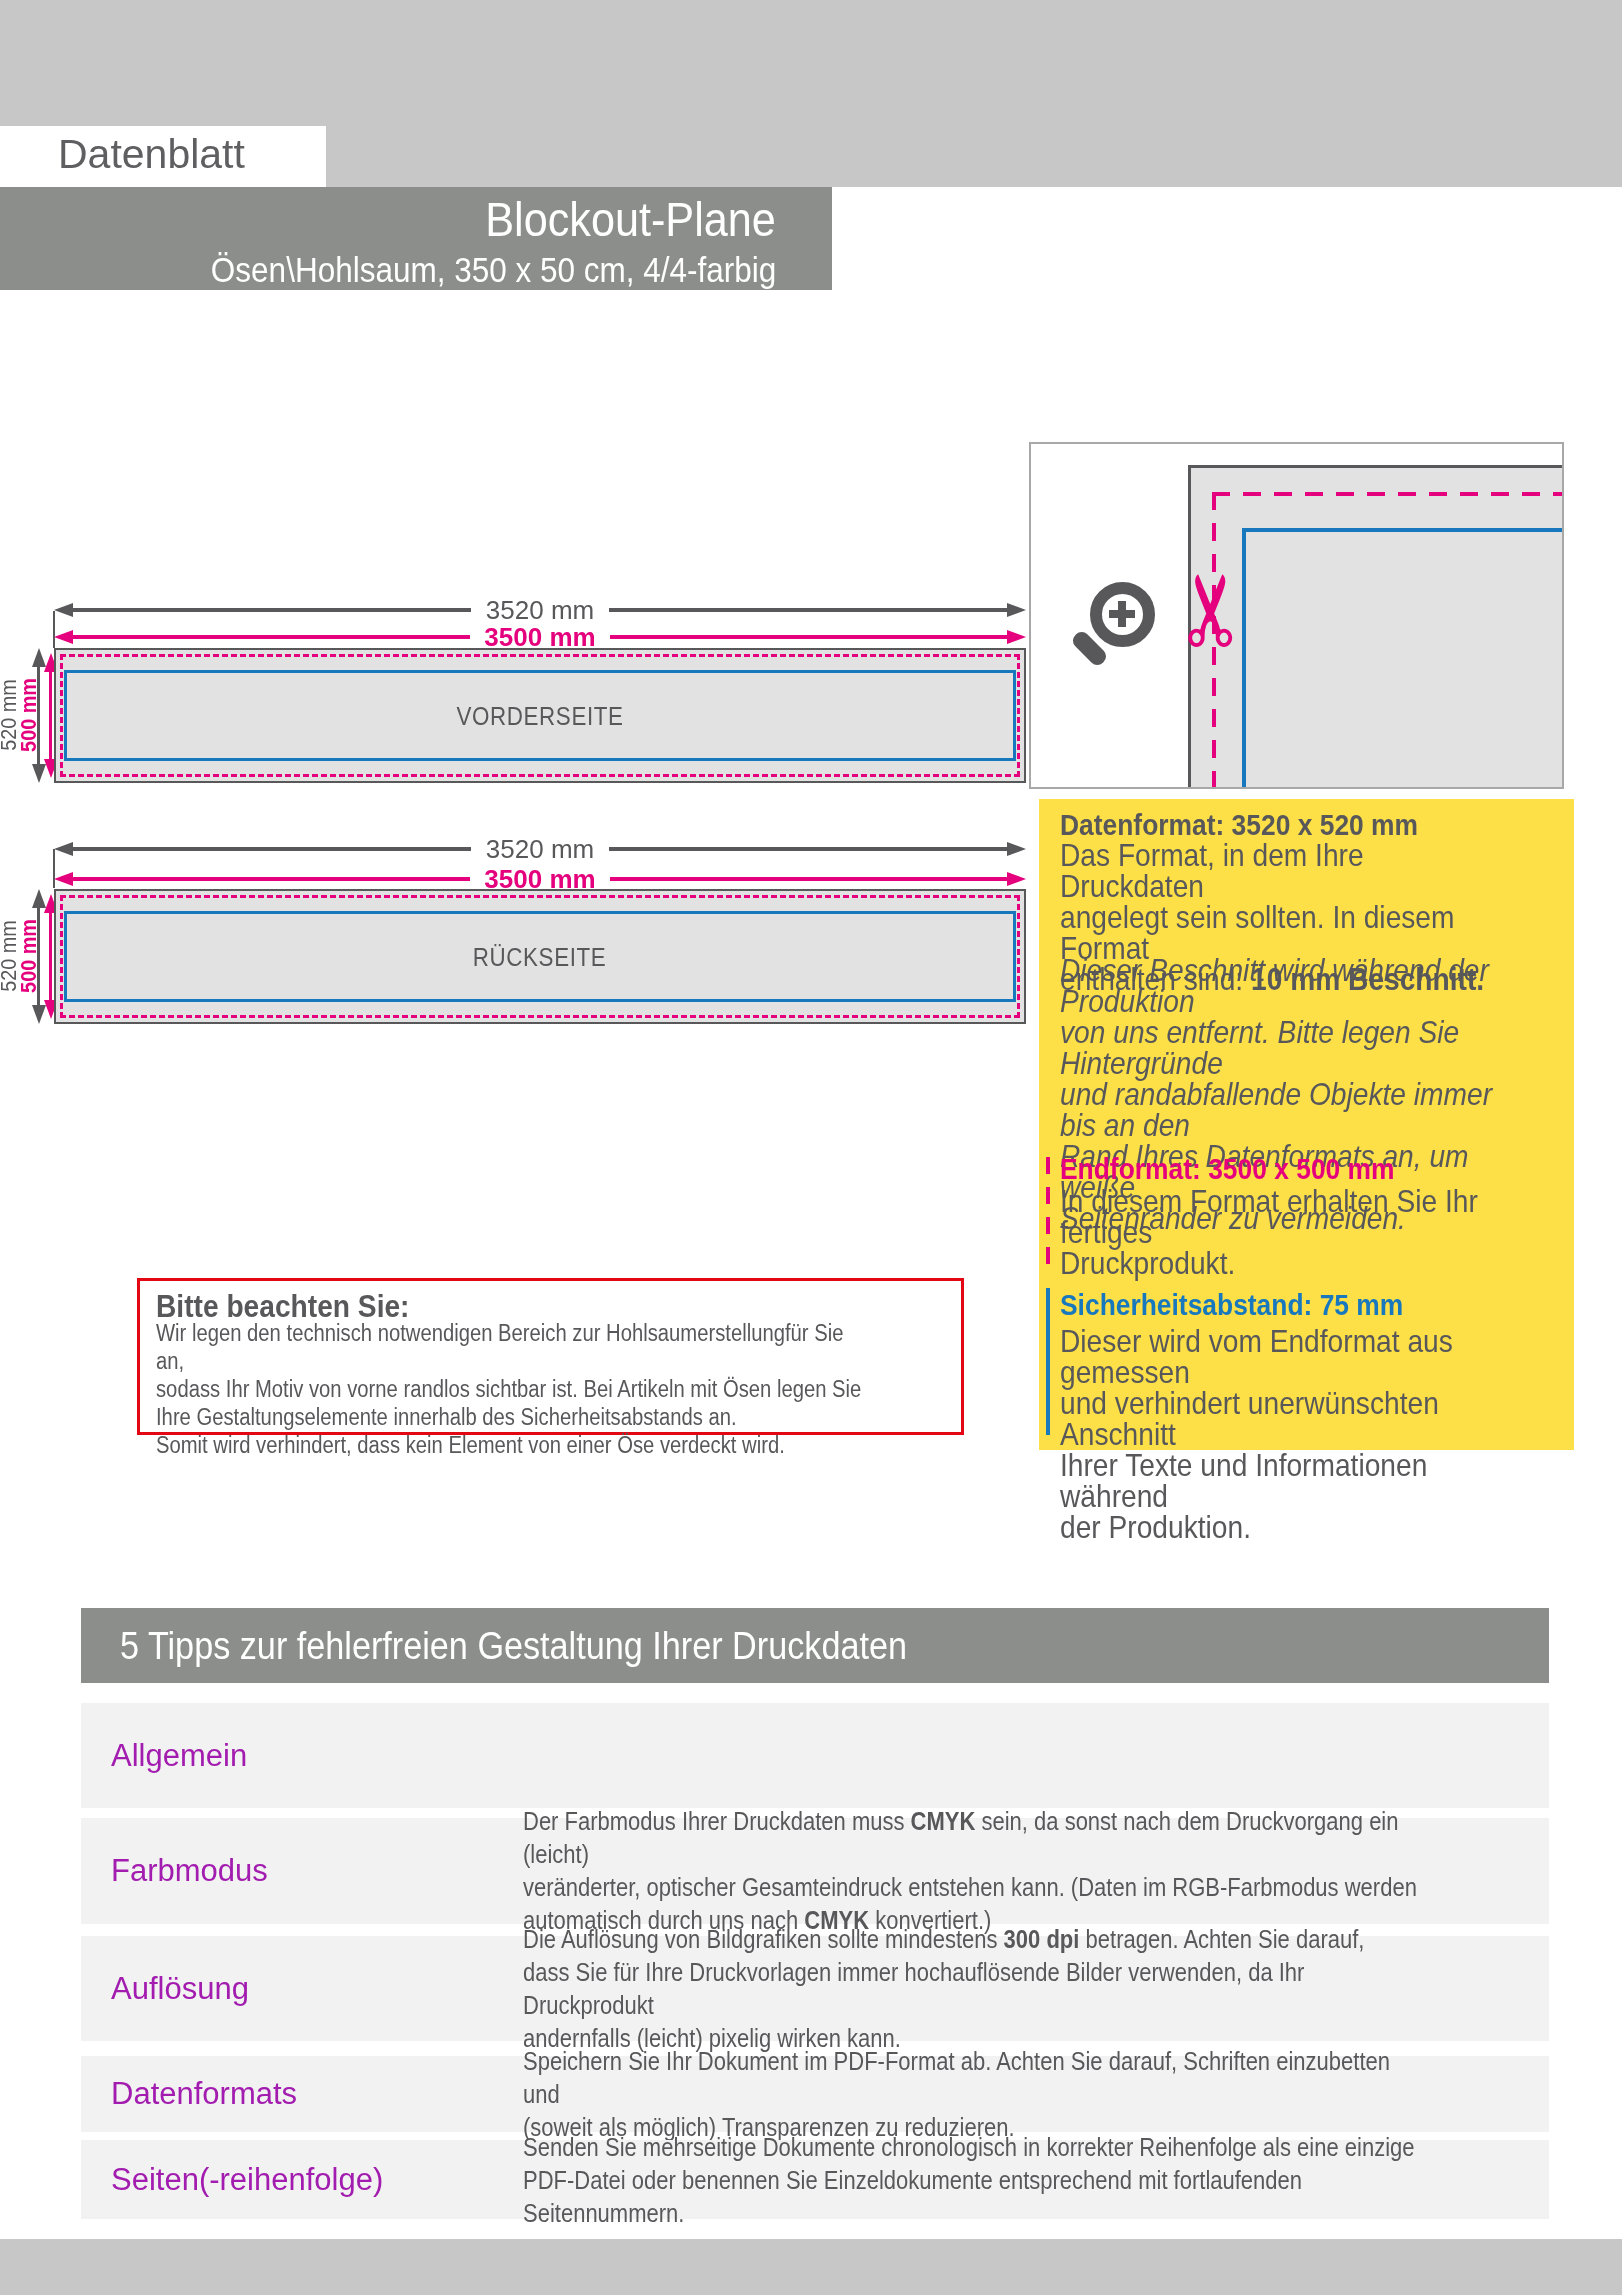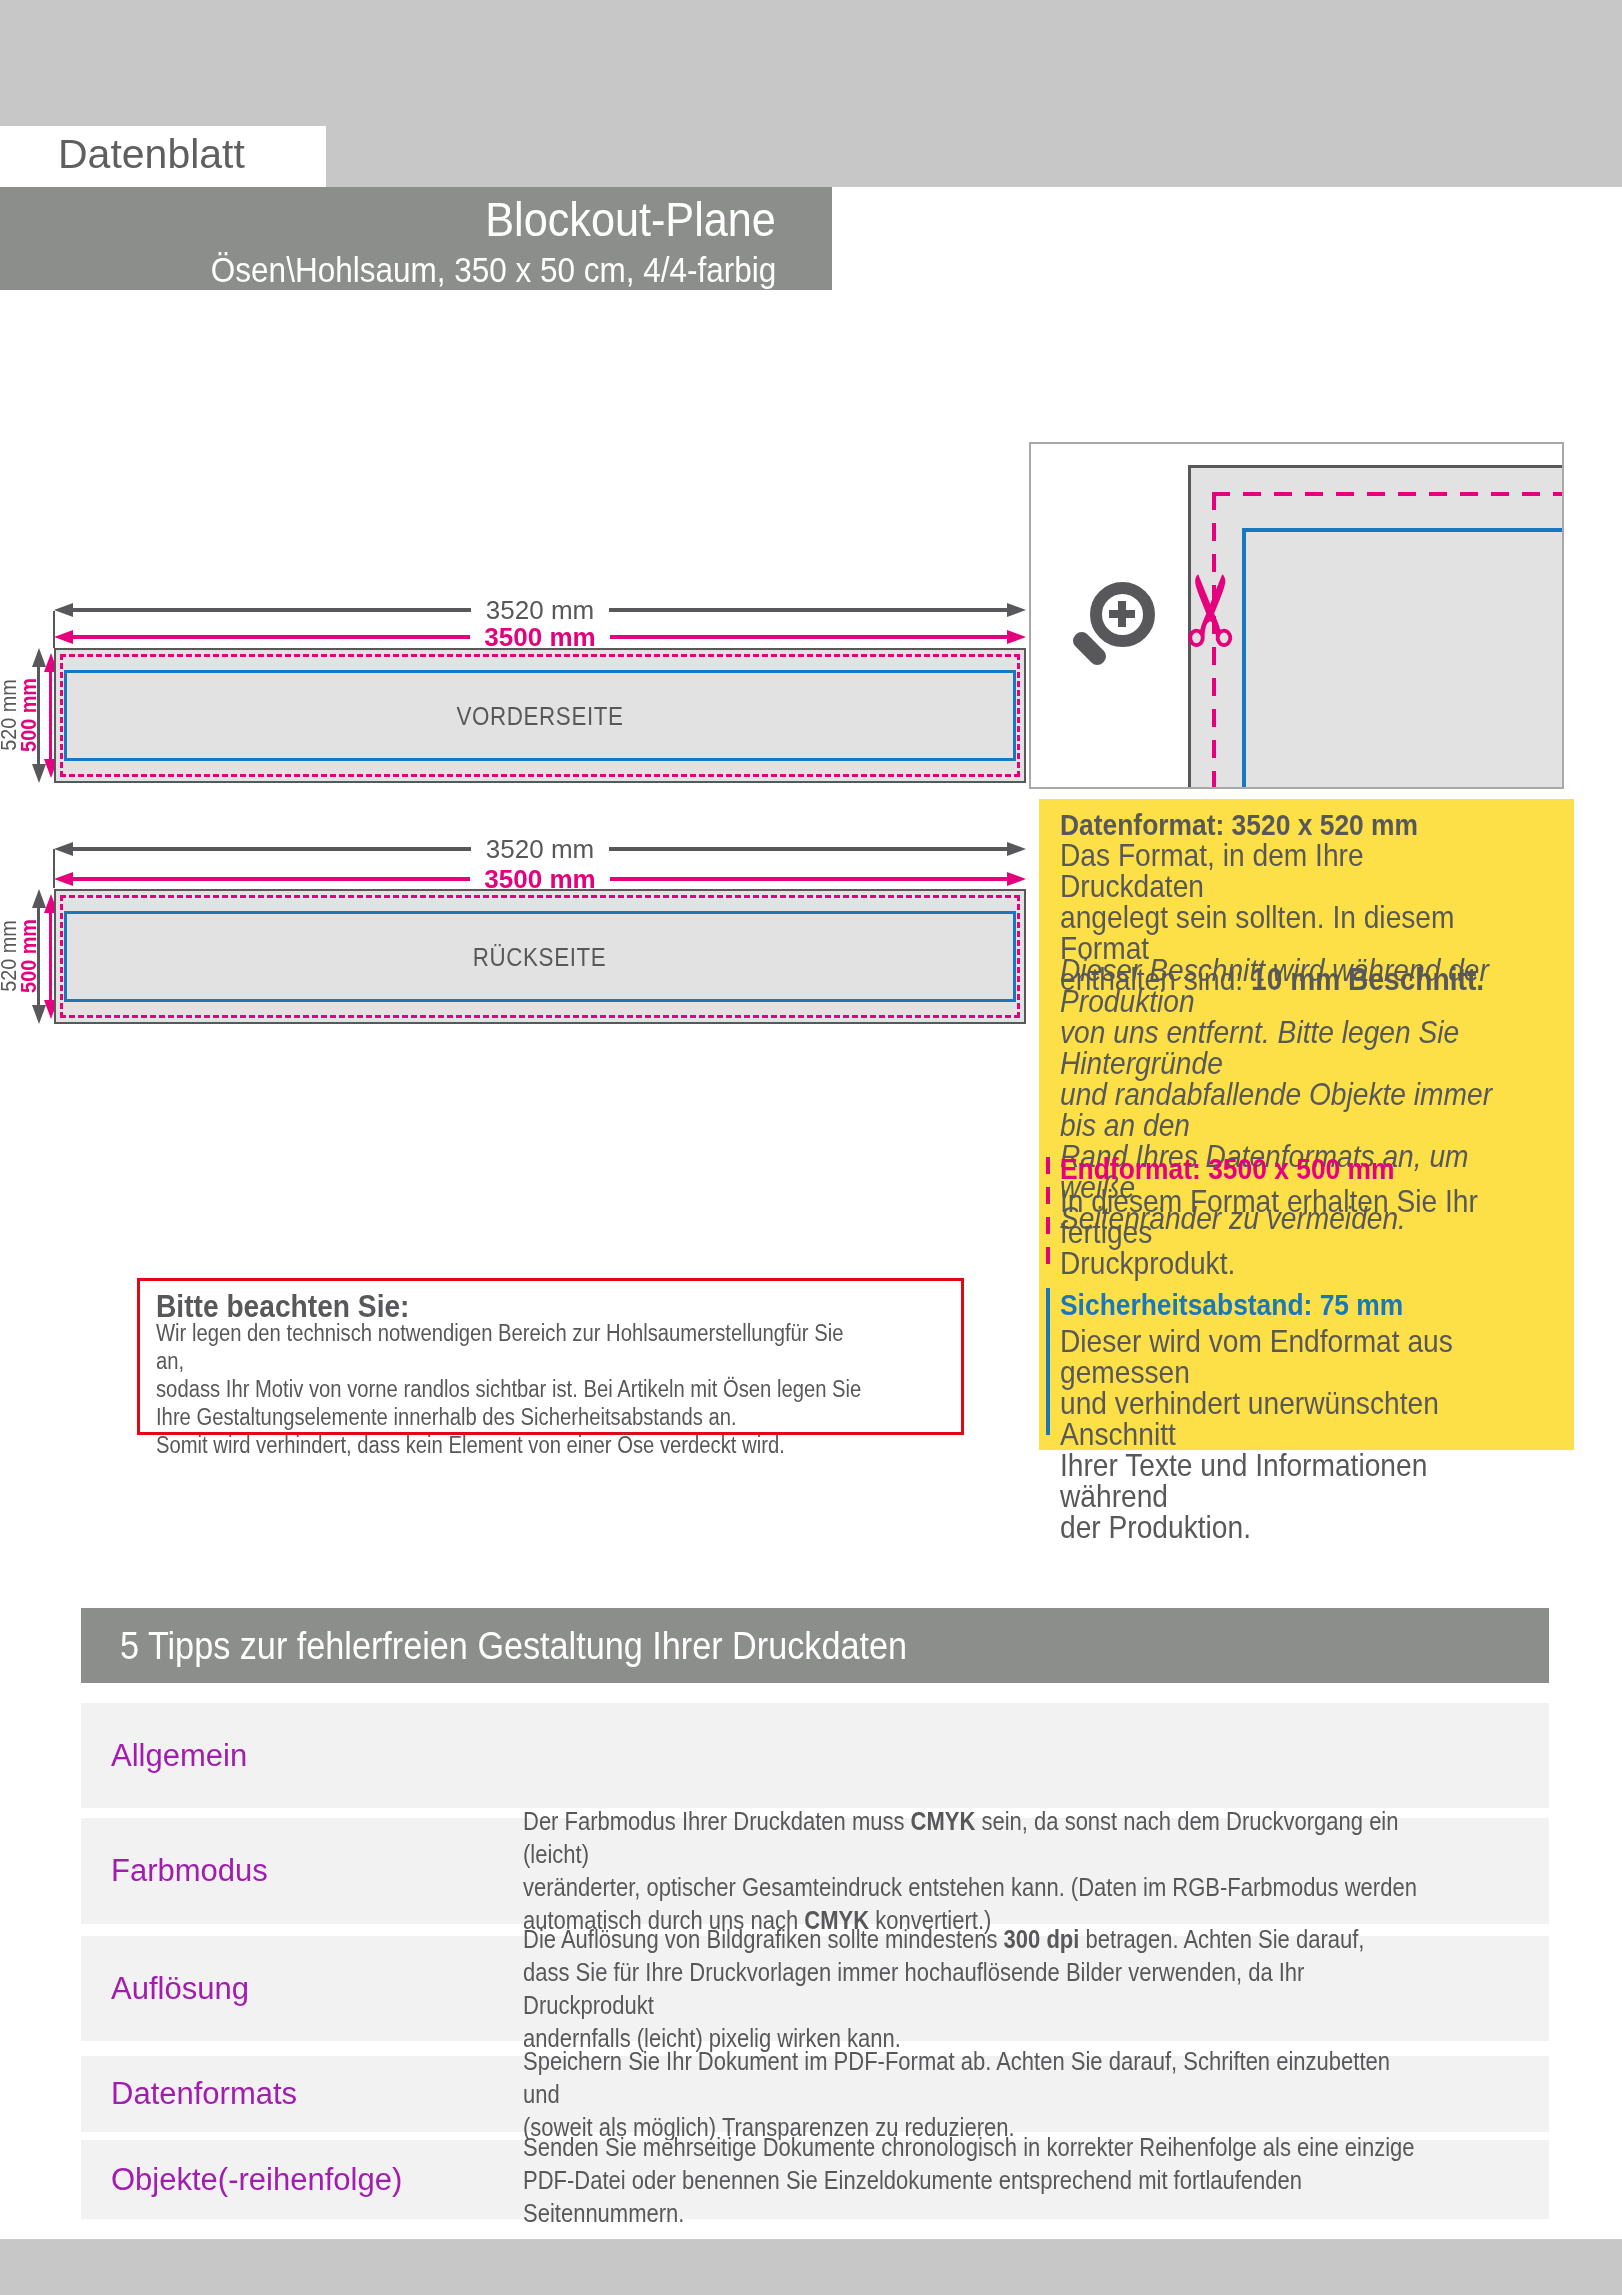--- a/index.html
+++ b/index.html
@@ -217,20 +217,20 @@
     <div class="tip-text pre"><span class="sx pre"><span>Die Auflösung von Bildgrafiken sollte mindestens </span><b>300 dpi</b><span> betragen. Achten Sie darauf,
 dass Sie für Ihre Druckvorlagen immer hochauflösende Bilder verwenden, da Ihr Druckprodukt
 andernfalls (leicht) pixelig wirken kann.</span></span></div>
   </div>
   <div class="tip-row" style="top:2056px;height:76px;">
     <div class="tip-label">Datenformats</div>
     <div class="tip-text pre"><span class="sx pre"><span>Speichern Sie Ihr Dokument im PDF-Format ab. Achten Sie darauf, Schriften einzubetten und
 (soweit als möglich) Transparenzen zu reduzieren.</span></span></div>
   </div>
   <div class="tip-row" style="top:2140px;height:79px;">
-    <div class="tip-label">Objekte(-reihenfolge)</div>
+    <div class="tip-label">Seiten(-reihenfolge)</div>
     <div class="tip-text pre"><span class="sx pre"><span>Senden Sie mehrseitige Dokumente chronologisch in korrekter Reihenfolge als eine einzige
 PDF-Datei oder benennen Sie Einzeldokumente entsprechend mit fortlaufenden Seitennummern.</span></span></div>
   </div>
 
   <div class="abs footer"></div>
 </div>
 
 
 </body></html>

